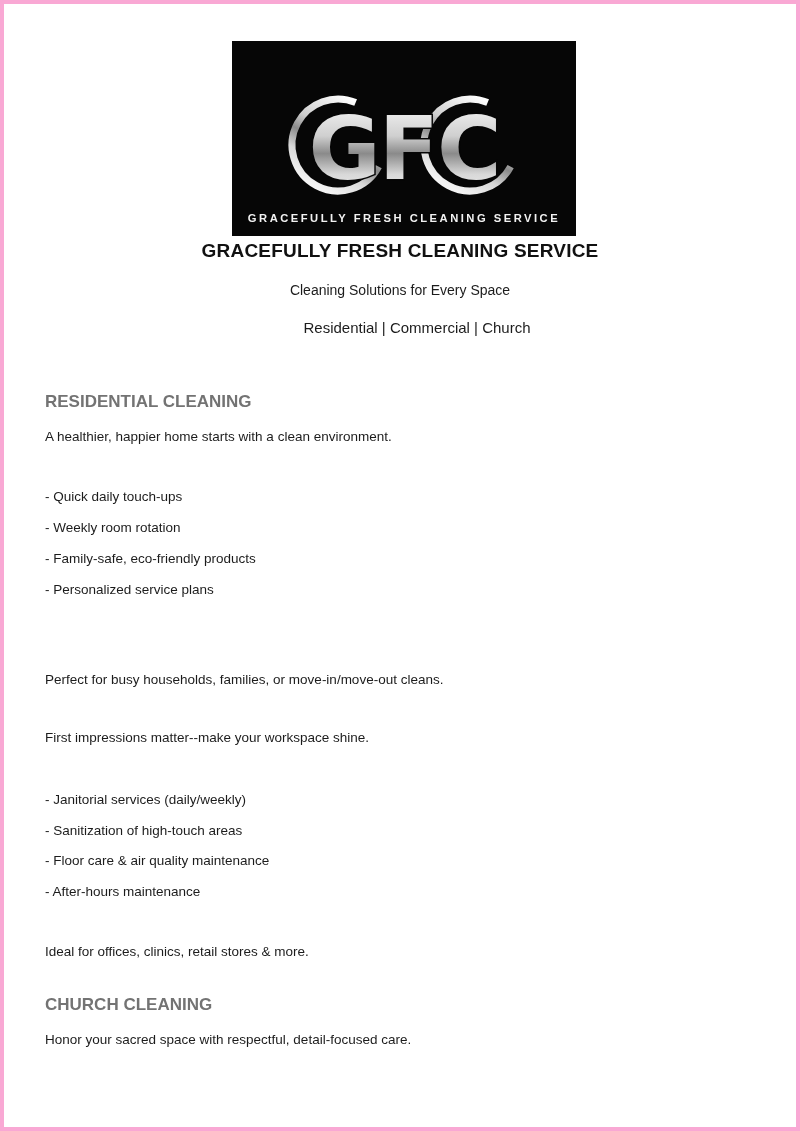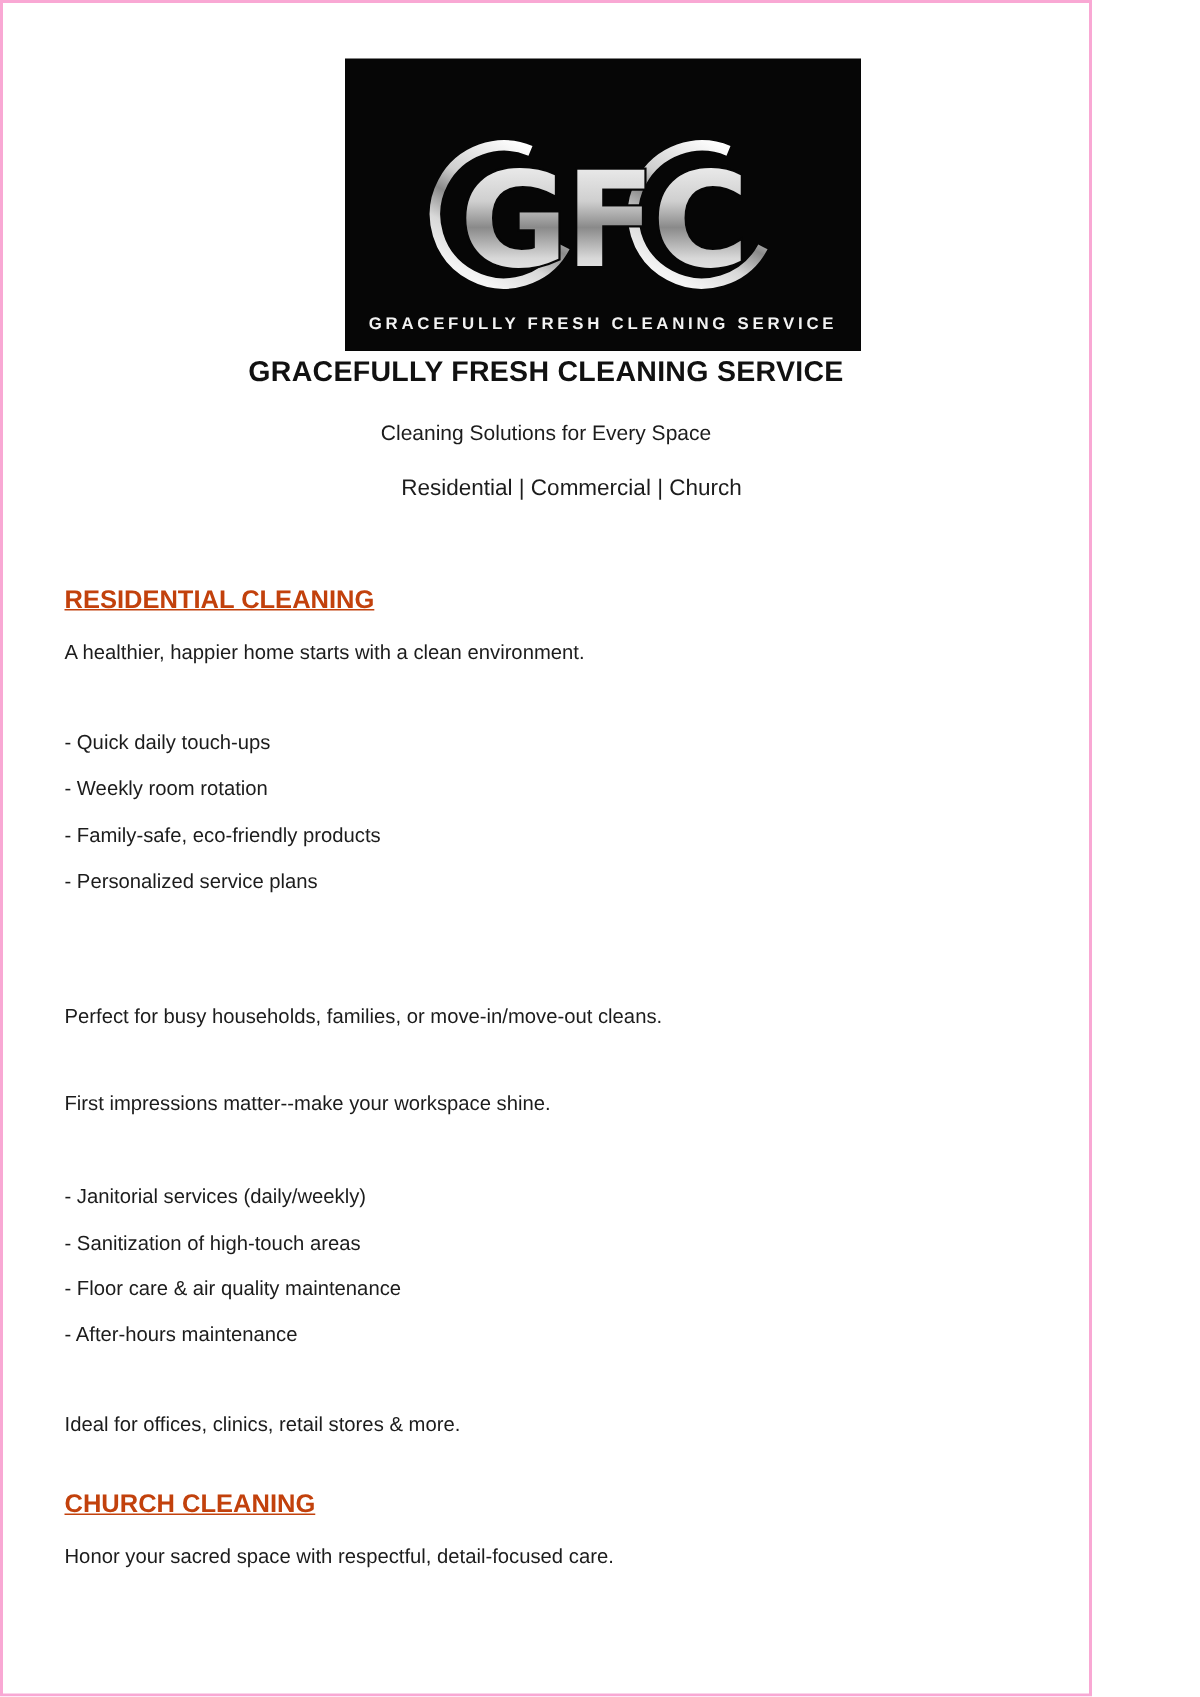--- a/index.html
+++ b/index.html
@@ -4,23 +4,23 @@
 <style>
   * { margin:0; padding:0; box-sizing:border-box; }
   html,body { background:#ffffff; }
   body {
     width:800px; height:1131px;
     font-family:"Liberation Sans", sans-serif;
     color:#1c1c1c;
   }
   .page {
     position:relative;
-    width:728px; height:1131px;
+    width:800px; height:1131px;
     background:#ffffff;
-    border:2px solid #f9a8d4;
+    border:4px solid #f9a8d4;
     overflow:hidden;
   }
   
   .logo-box {
     position:absolute; left:228px; top:37px;
     width:344px; height:195px;
     background:#060606;
   }
   .logo-box svg { position:absolute; left:0; top:22px; }
   .logo-caption {
@@ -29,21 +29,21 @@
     color:#f2f2f2; font-weight:bold;
     font-size:11.2px; letter-spacing:2.5px;
   }
   
   .center-line { position:absolute; left:0; right:0; text-align:center; }
   .title   { top:235px; font-size:19px; font-weight:bold; line-height:24px; letter-spacing:0.2px; color:#111; }
   .tagline { top:276px; font-size:14px; line-height:20px; }
   .services{ top:314px; font-size:15px; line-height:20px;margin-left:34px; }
   
   .left-line { position:absolute; left:41px; right:40px; }
-  .sec-heading { font-size:17px; font-weight:bold; line-height:22px; color:#c2410c;text-decoration:underline; }
+  .sec-heading { font-size:17px; font-weight:bold; line-height:22px; color:#737373; }
   .body-text   { font-size:13.5px; line-height:20px; }
   .h-res       { top:387px; }
   .p-res-intro { top:423px; }
   .res-list    { top:483px; }
   .res-list .body-text { margin-bottom:11px; }
   .p-res-outro { top:637px;margin-top:29px; }
   .h-com       { top:689px; }
   .p-com-intro { top:724px; }
   .com-list    { top:786px; }
   .com-list .body-text { margin-bottom:10.5px; }

